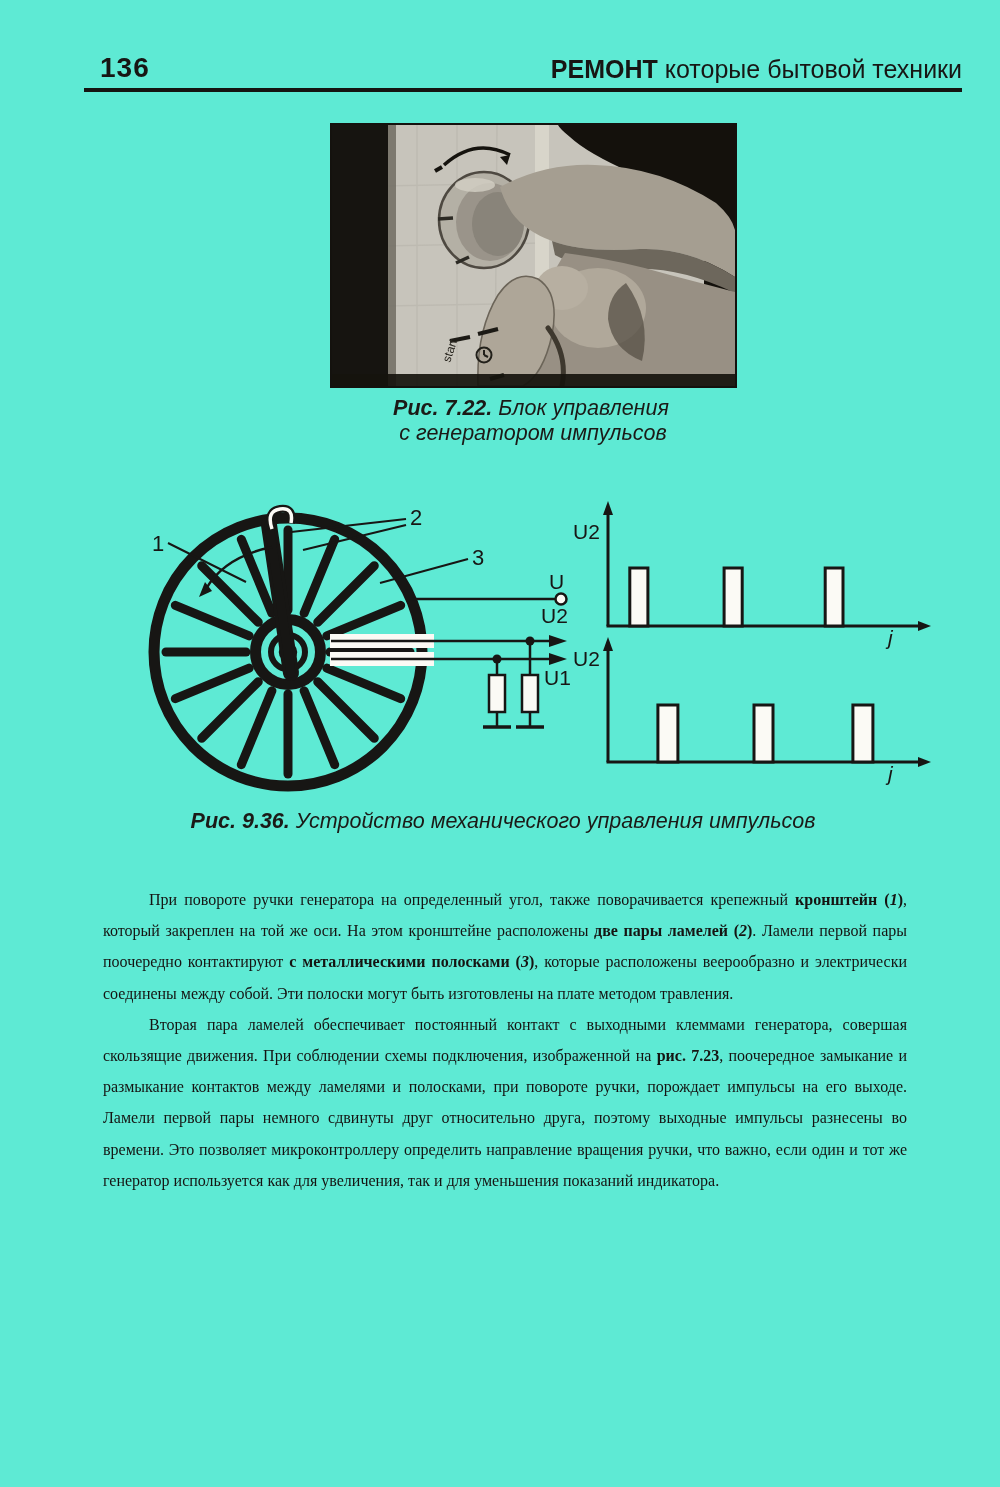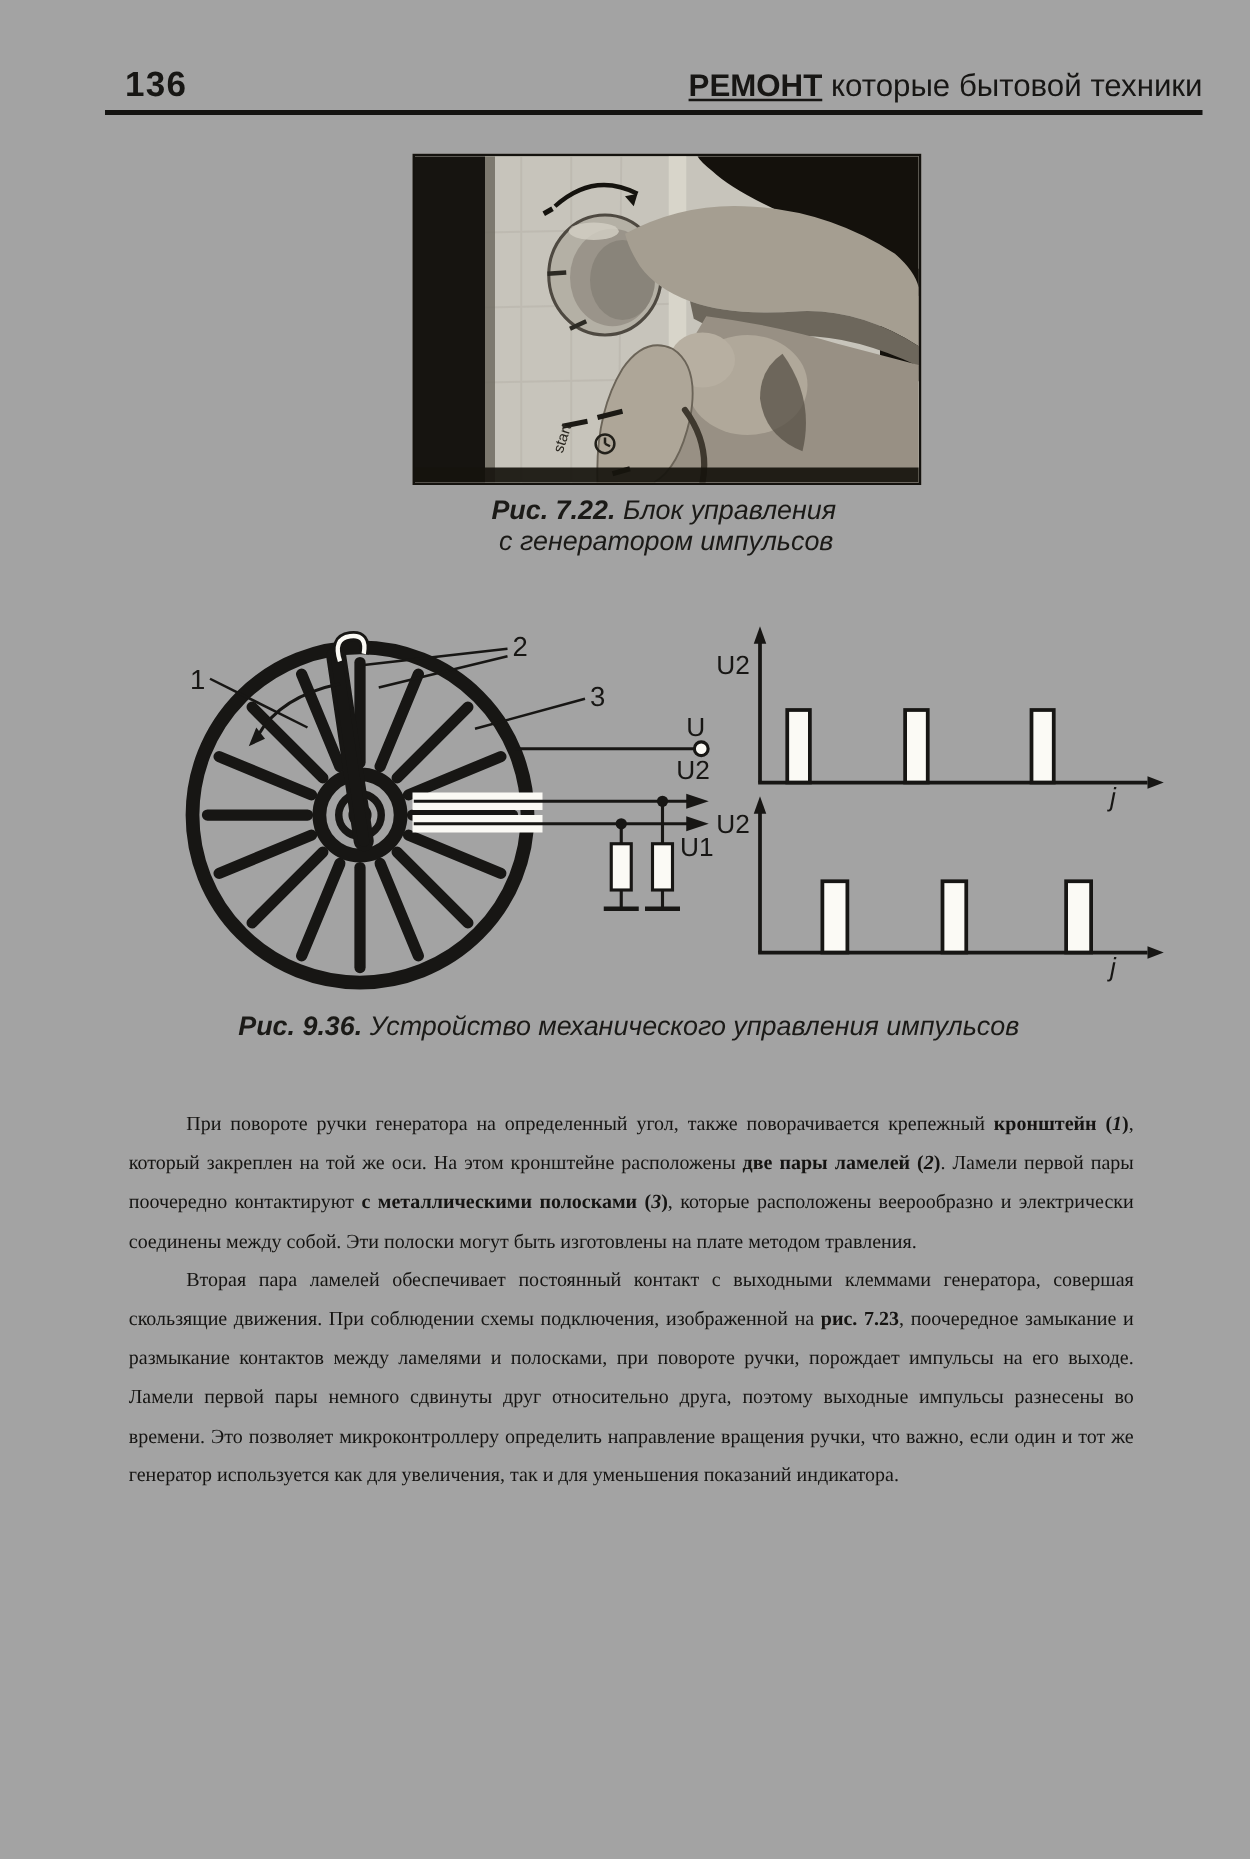--- a/index.html
+++ b/index.html
@@ -1,27 +1,27 @@
 <!DOCTYPE html>
 <html lang="ru"><head>
 <meta charset="utf-8">
 <style>
   html,body{margin:0;padding:0;background:#888;}
   .page{
     position:relative;width:1000px;height:1487px;margin:0 auto;
-    background:#a3a3a3;color:#171614;
+    background:#5eead4;color:#171614;
     font-family:"Liberation Serif",serif;overflow:hidden;
   }
   
   .header{position:absolute;left:100px;right:38px;top:52px;height:32px;}
   .pagenum{position:absolute;left:0;top:0;font-family:"Liberation Sans",sans-serif;
     font-size:28px;font-weight:bold;letter-spacing:1px;}
   .htitle{position:absolute;right:0;top:3px;font-family:"Liberation Sans",sans-serif;
     font-size:25px;}
-  .htitle b{font-weight:bold;text-decoration:underline;}
+  .htitle b{font-weight:bold;}
   .rule{position:absolute;left:84px;top:88px;width:878px;height:4px;background:#151412;}
   
   .photo{position:absolute;left:330px;top:123px;width:407px;height:265px;
     border:2px solid #14120e;box-sizing:border-box;background:#c7c4bc;}
   .photo svg{display:block;}
   
   .caption{position:absolute;font-family:"Liberation Sans",sans-serif;font-style:italic;
     font-size:21.5px;text-align:center;color:#1b1a17;line-height:25px;}
   .cap-label{font-weight:bold;font-style:italic;}
   .cap-text{font-style:italic;margin-left:6px;}

